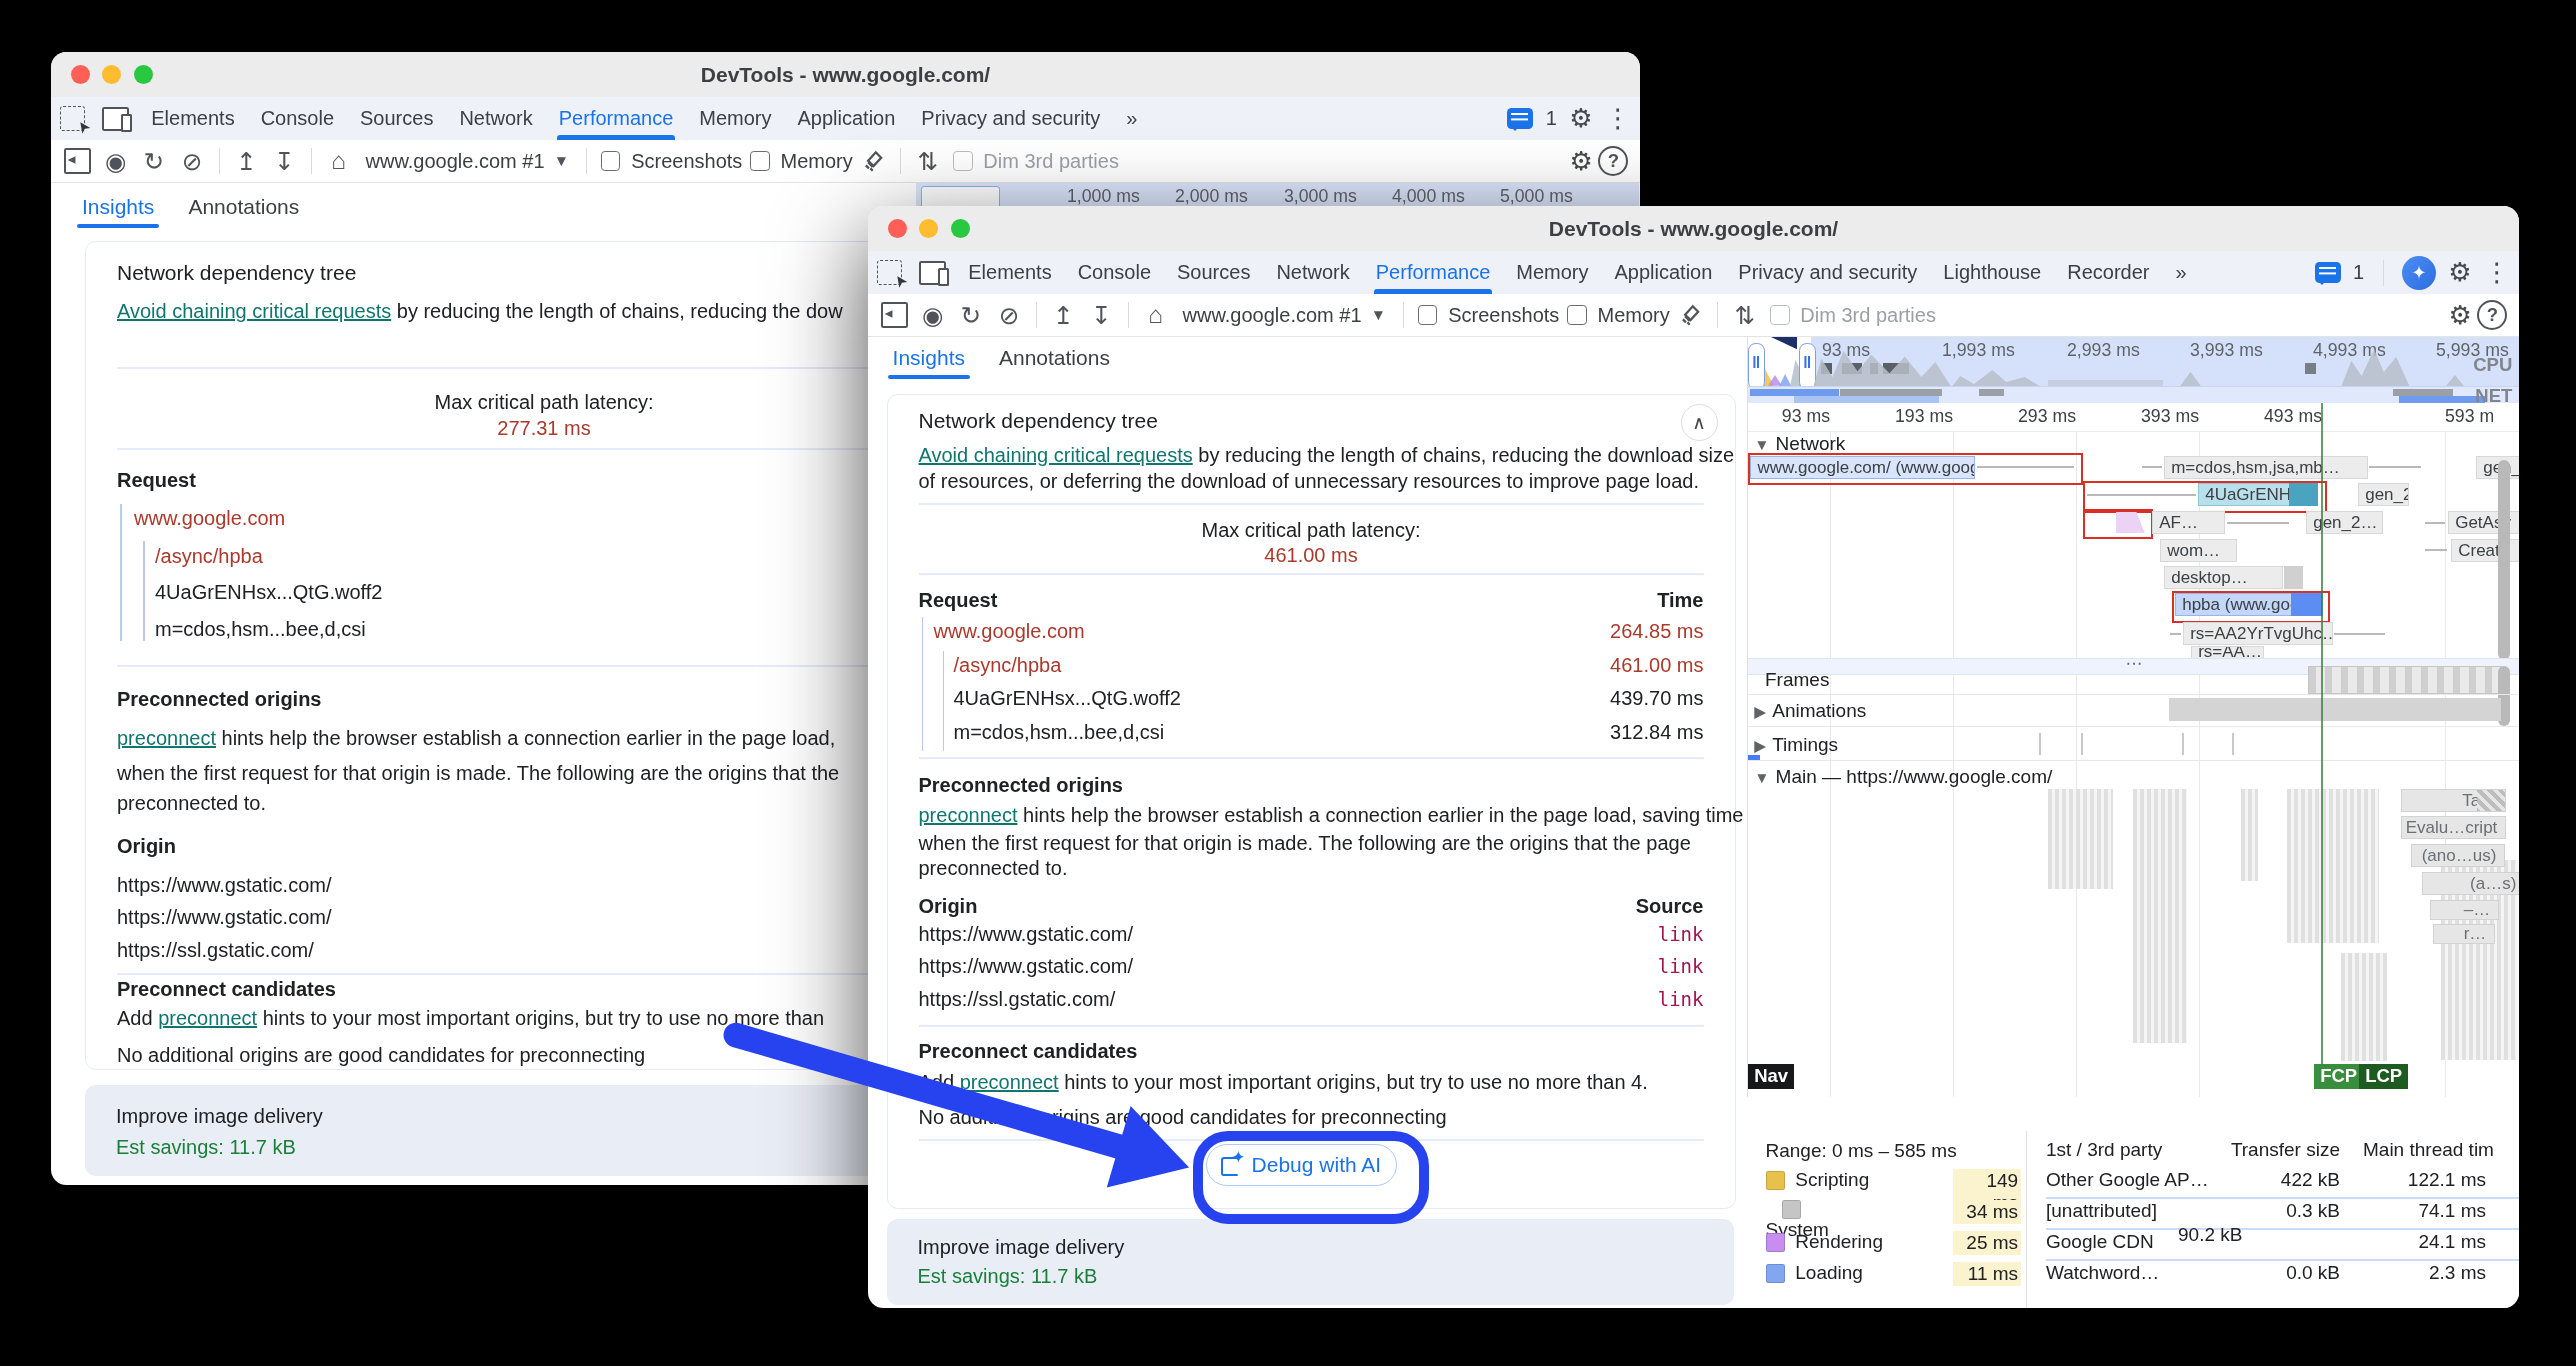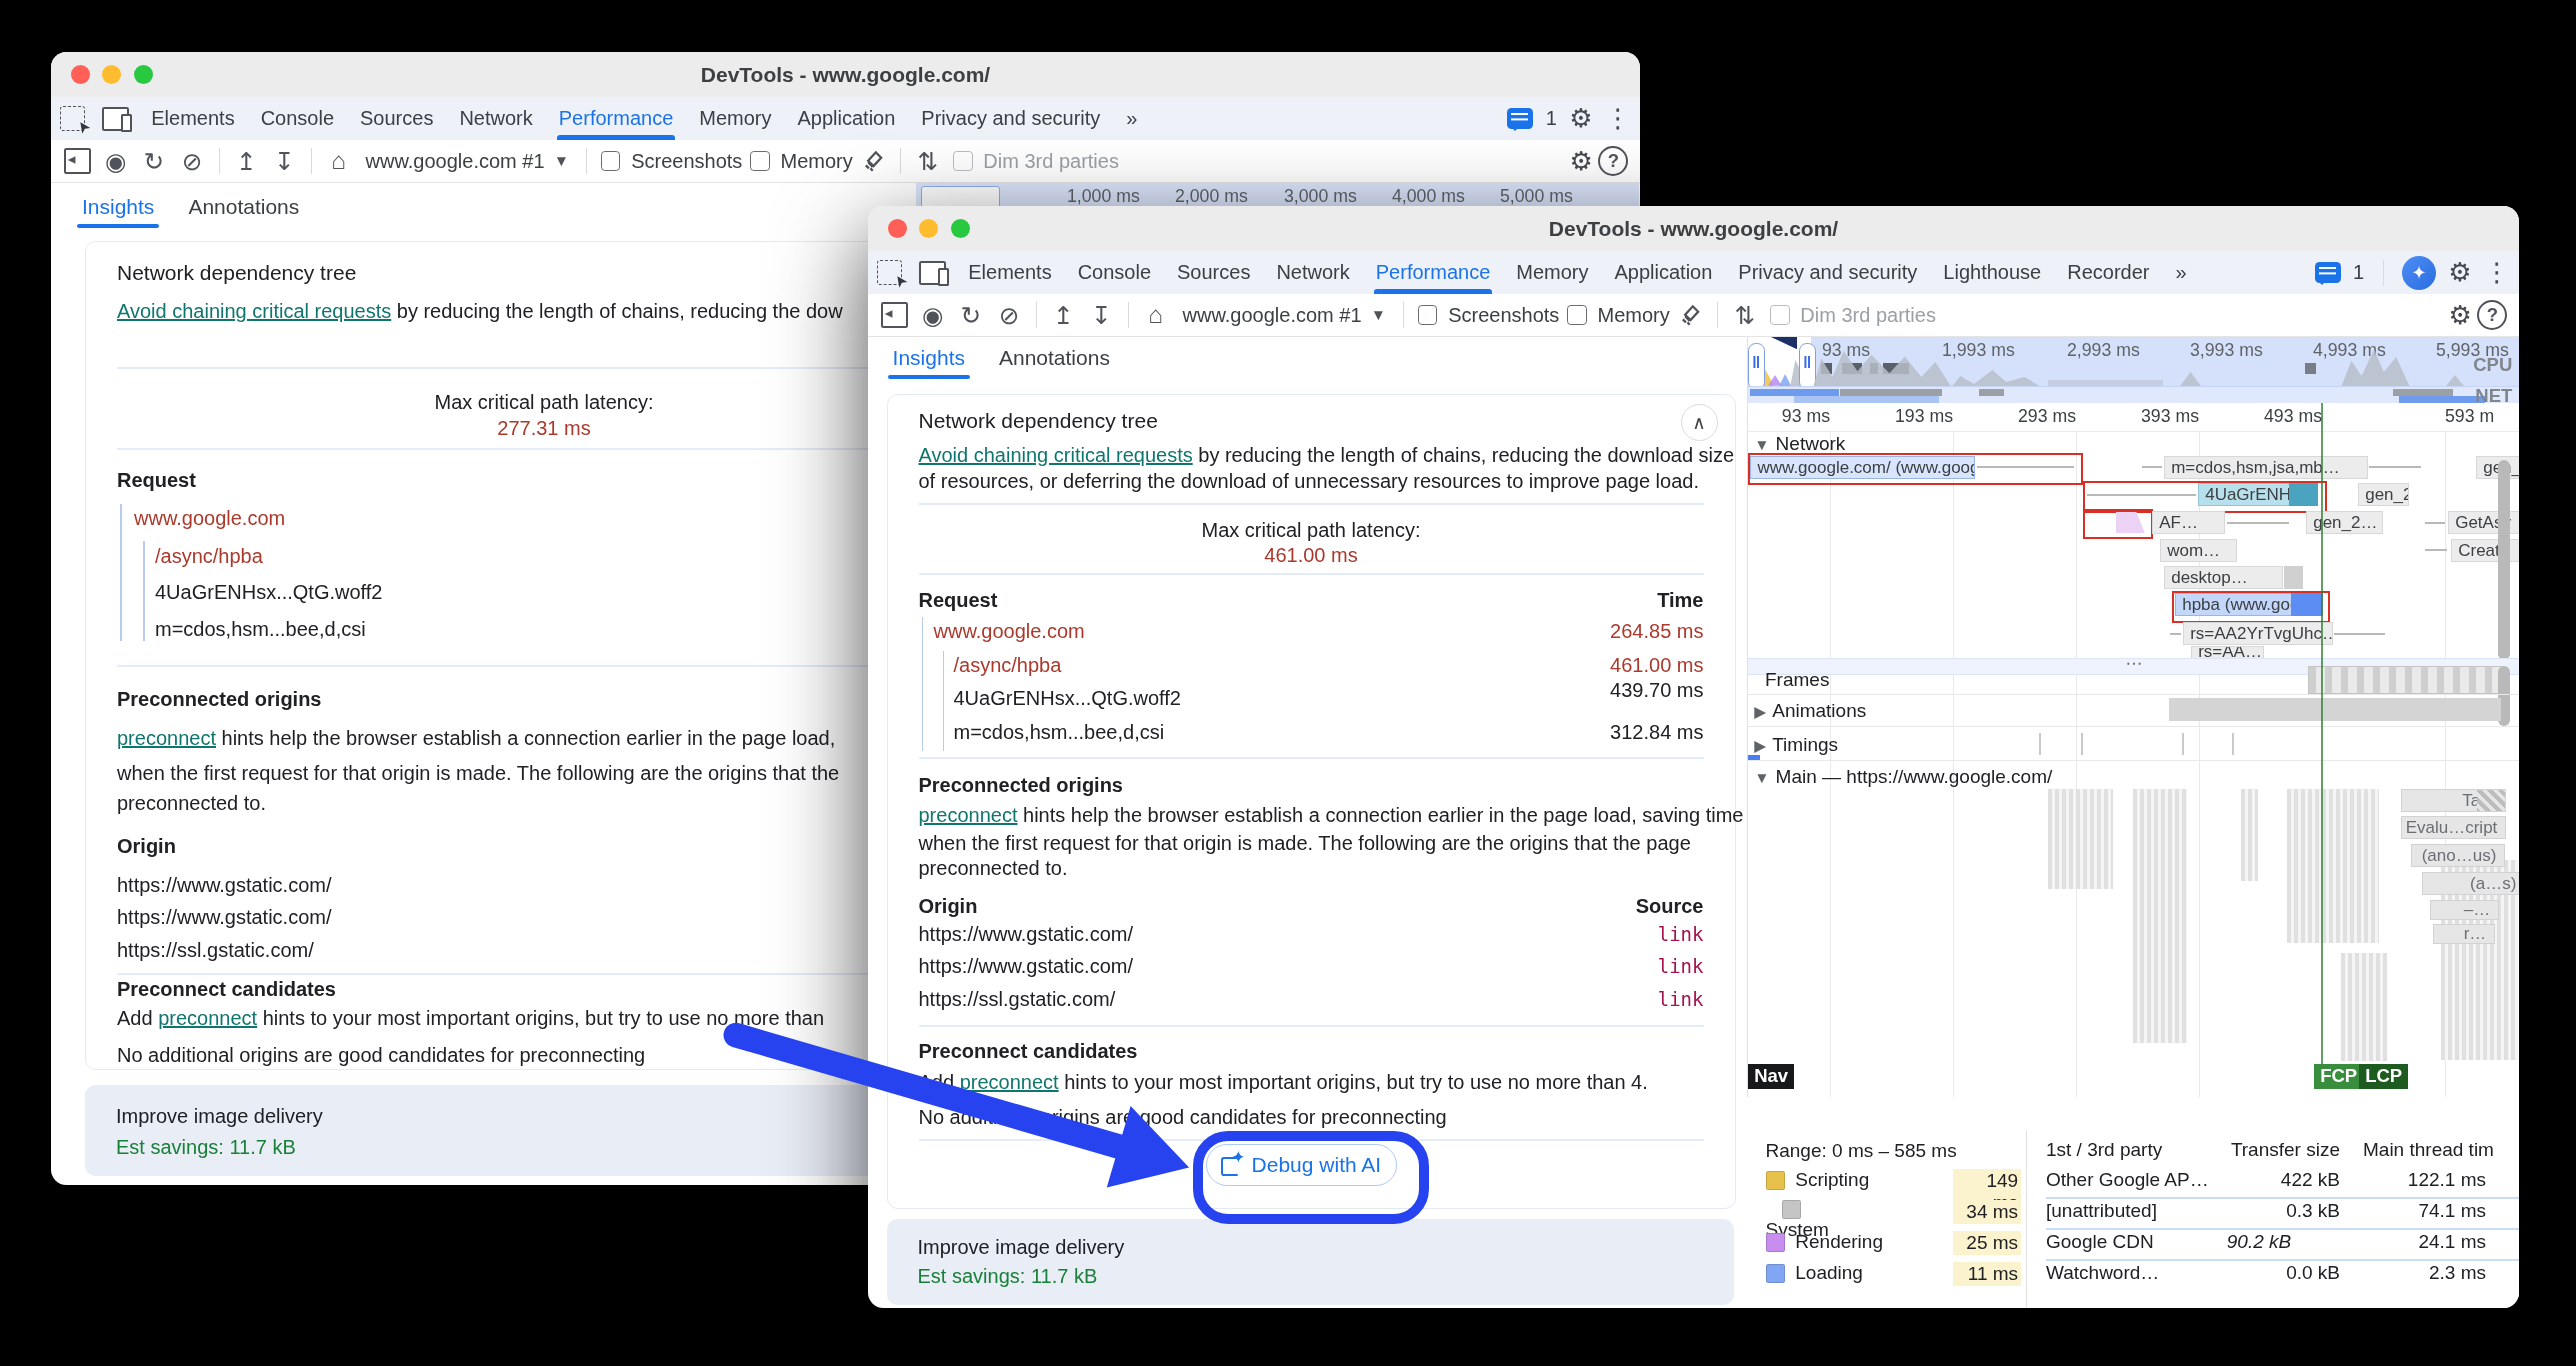--- a/index.html
+++ b/index.html
@@ -359,21 +359,21 @@
       <div class="hr" style="top:178px;"></div>
       <div class="line bold" style="left:31px;top:194px;">Request</div>
       <div class="line bold" style="right:31px;top:194px;">Time</div>
       <div class="treeguide" style="left:34px;top:222px;height:134px;"></div>
       <div class="treeguide" style="left:55px;top:256px;height:100px;"></div>
       <div class="line red" style="left:46px;top:225px;">www.google.com</div>
       <div class="line red" style="right:31px;top:225px;">264.85 ms</div>
       <div class="line red" style="left:66px;top:259px;">/async/hpba</div>
       <div class="line red" style="right:31px;top:259px;">461.00 ms</div>
       <div class="line" style="left:66px;top:292px;">4UaGrENHsx...QtG.woff2</div>
-      <div class="line" style="right:31px;top:284px;margin-left:16px;">439.70 ms</div>
+      <div class="line" style="right:31px;top:292px;margin-left:16px;">439.70 ms</div>
       <div class="line" style="left:66px;top:326px;">m=cdos,hsm...bee,d,csi</div>
       <div class="line" style="right:31px;top:326px;">312.84 ms</div>
       <div class="hr" style="top:362px;"></div>
       <div class="line bold" style="left:31px;top:379px;">Preconnected origins</div>
       <div class="line" style="left:31px;top:409px;">
         <span class="link">preconnect</span><span> hints help the browser establish a connection earlier in the page load, saving time</span>
       </div>
       <div class="line" style="left:31px;top:437px;">when the first request for that origin is made. The following are the origins that the page</div>
       <div class="line" style="left:31px;top:462px;">preconnected to.</div>
       <div class="line bold" style="left:31px;top:500px;">Origin</div>
@@ -597,21 +597,21 @@
 
       <div class="td" style="left:299px;top:38px;">Other Google AP…</div>
       <div class="td" style="left:431px;top:38px;width:162px;text-align:right;">422 kB</div>
       <div class="td" style="left:616px;top:38px;width:123px;text-align:right;">122.1 ms</div>
       <div class="rsep" style="left:299px;top:66px;width:473px;"></div>
       <div class="td" style="left:299px;top:69px;">[unattributed]</div>
       <div class="td" style="left:431px;top:69px;width:162px;text-align:right;">0.3 kB</div>
       <div class="td" style="left:616px;top:69px;width:123px;text-align:right;">74.1 ms</div>
       <div class="rsep" style="left:299px;top:97px;width:473px;"></div>
       <div class="td" style="left:299px;top:100px;">Google CDN</div>
-      <div class="td" style="left:431px;top:100px;width:162px;text-align:center;font-style:italic;">90.2 kB</div>
+      <div class="td" style="left:431px;top:93px;width:162px;text-align:left;">90.2 kB</div>
       <div class="td" style="left:616px;top:100px;width:123px;text-align:right;">24.1 ms</div>
       <div class="rsep" style="left:299px;top:128px;width:473px;"></div>
       <div class="td" style="left:299px;top:131px;">Watchword…</div>
       <div class="td" style="left:431px;top:131px;width:162px;text-align:right;">0.0 kB</div>
       <div class="td" style="left:616px;top:131px;width:123px;text-align:right;">2.3 ms</div>
     </div>
   </div>
 
   <div class="annring" style="left:1193px;top:1131px;width:216px;height:73px;z-index:50;"></div>
   <svg class="abs" style="left:0;top:0;z-index:51;pointer-events:none;" width="2576" height="1366" viewBox="0 0 3347 1775">

